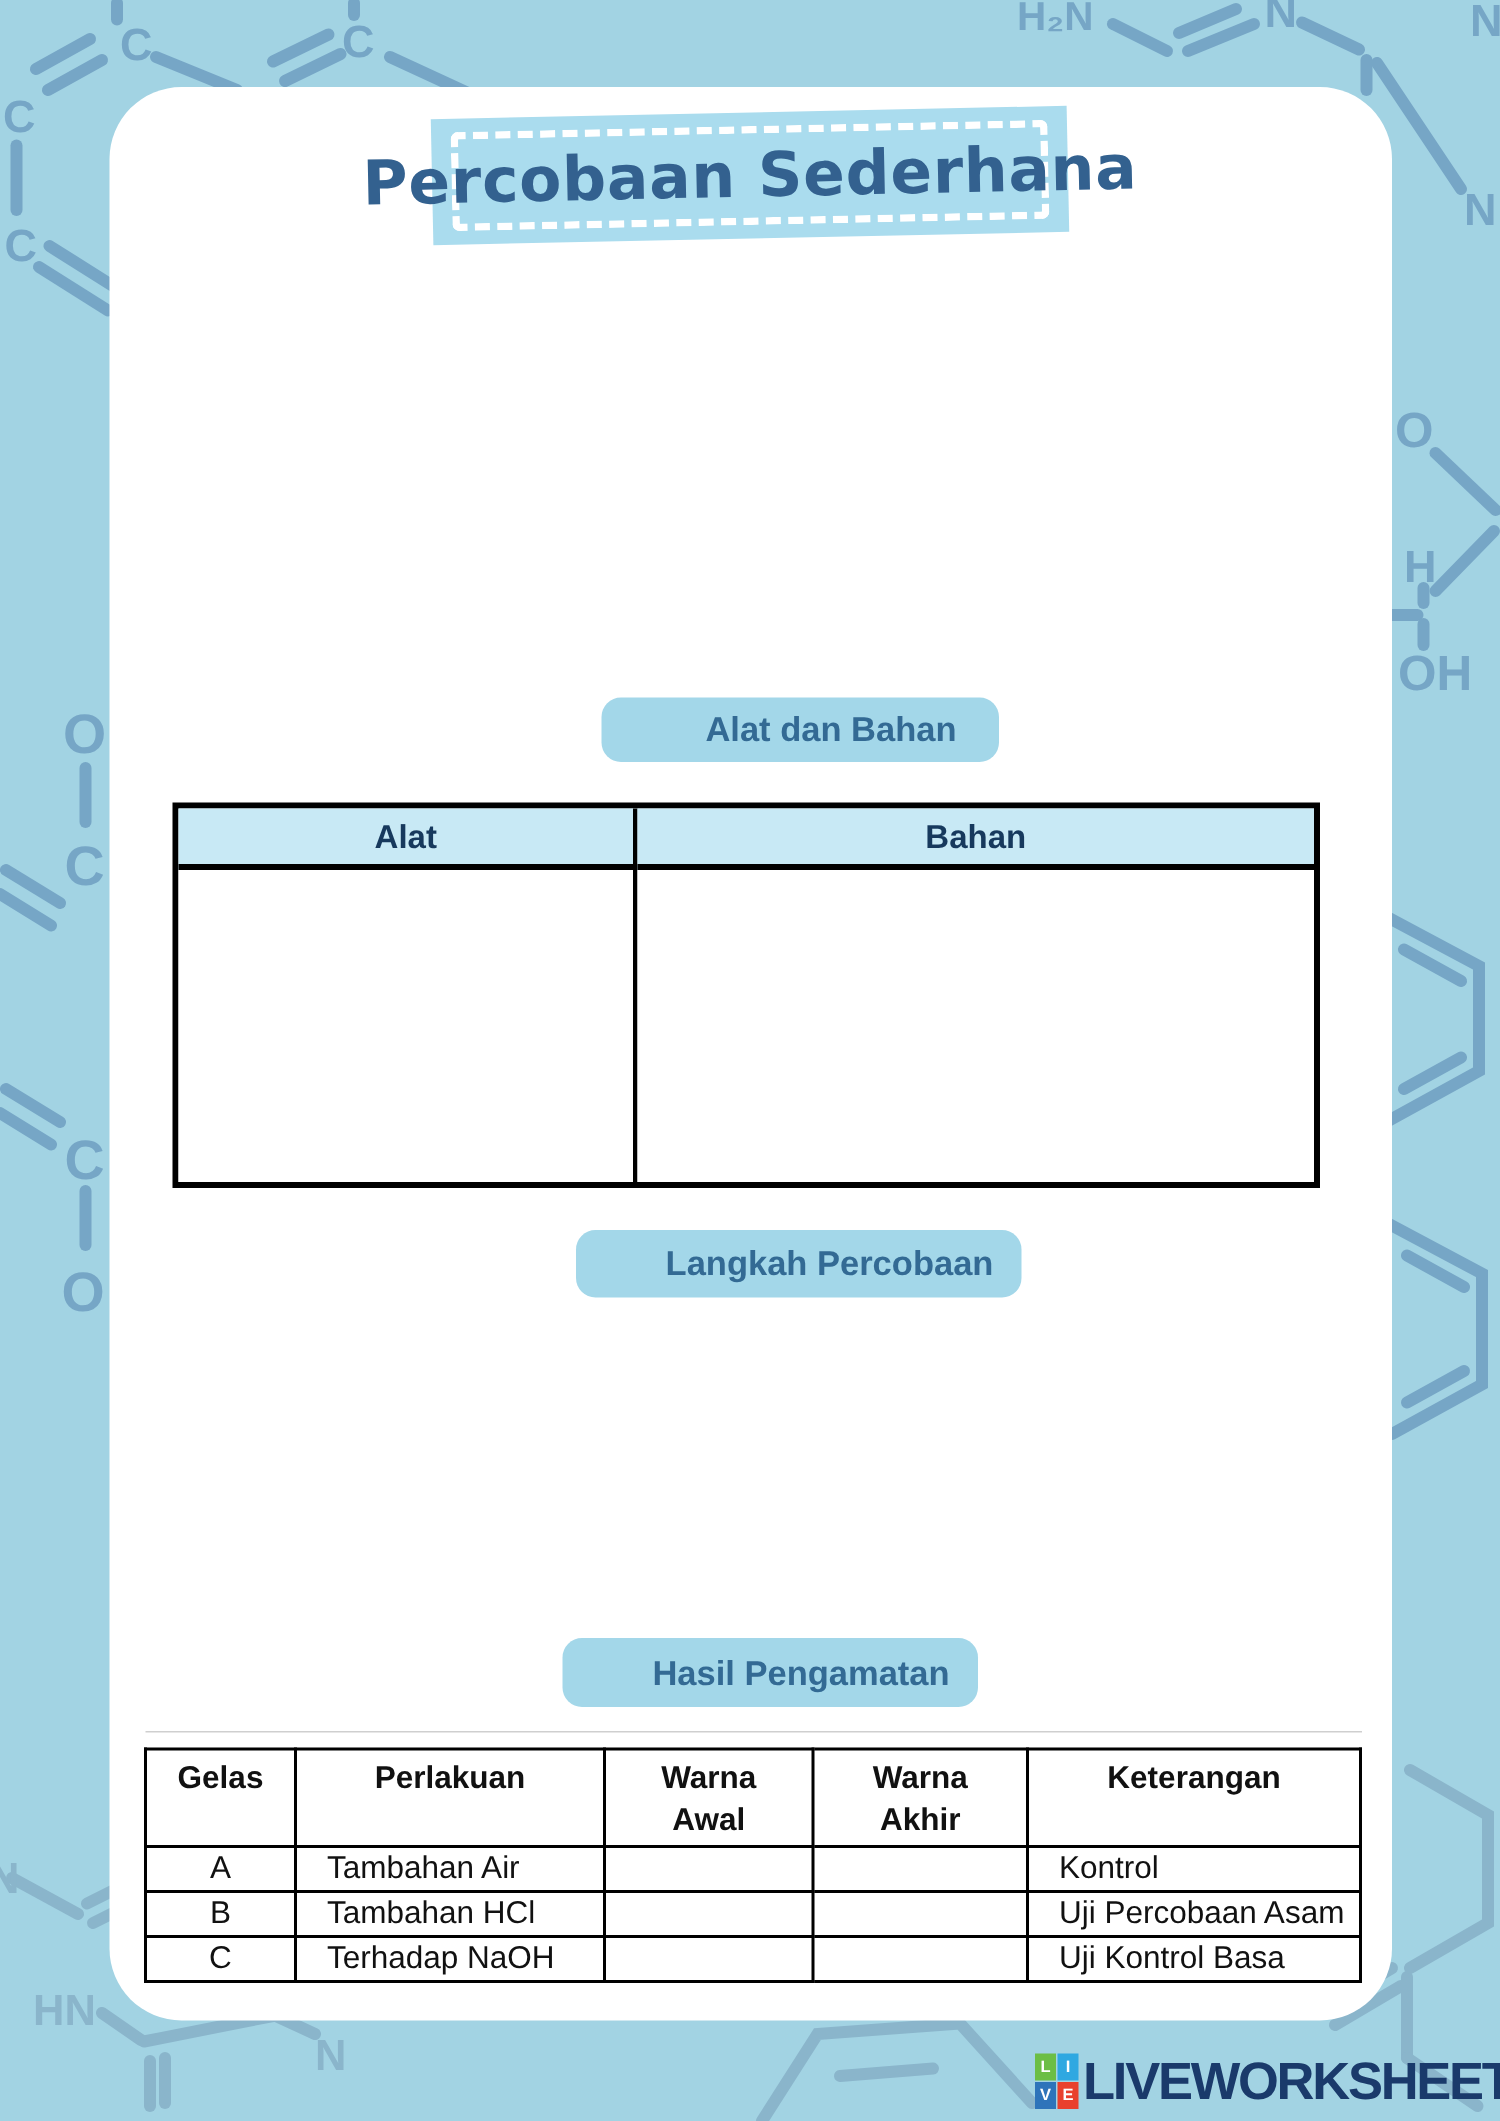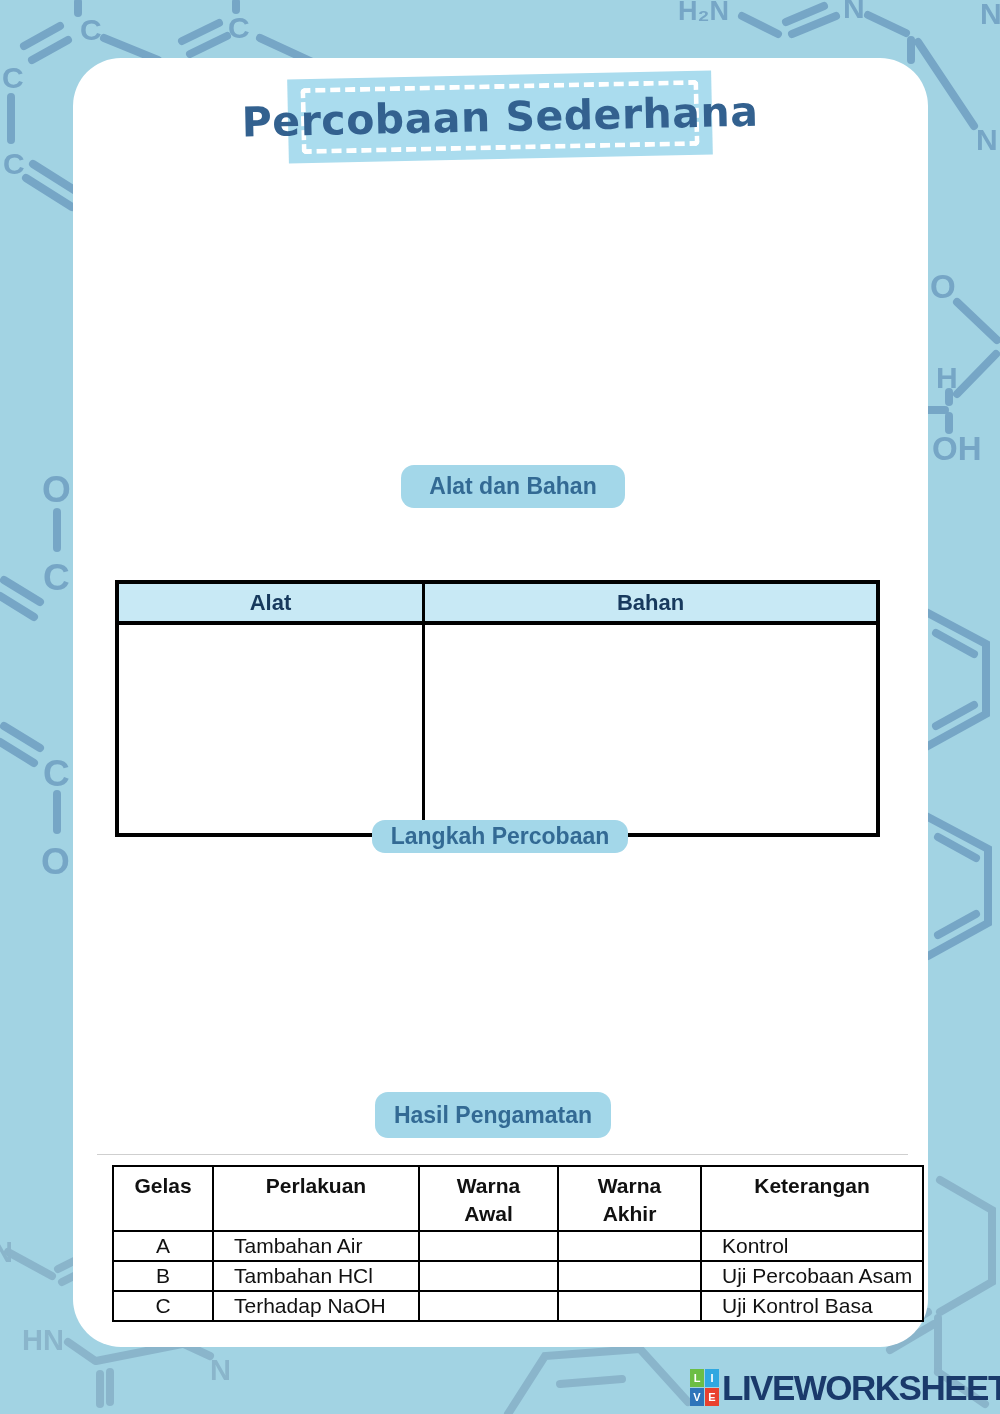--- a/index.html
+++ b/index.html
@@ -8,34 +8,34 @@
   .deco{position:absolute;left:0;top:0;width:1000px;height:1414px;}
   .card{position:absolute;left:73px;top:58px;width:855px;height:1289px;background:#ffffff;border-radius:48px;}
   
   .title-box{position:absolute;left:288px;top:75px;width:424px;height:84px;background:#aadcee;
              transform:rotate(-1.2deg);display:flex;align-items:center;justify-content:center;}
   .title-dash{position:absolute;top:9px;left:13px;right:13px;bottom:9px;border:5px dashed #ffffff;border-radius:5px;}
   .title-text{position:relative;font-family:"DejaVu Sans",sans-serif;font-size:41px;font-weight:bold;
               color:#33618f;letter-spacing:0.5px;white-space:nowrap;}
   
   .pill{position:absolute;background:#a3d7e9;border-radius:13px;display:flex;align-items:center;
-        justify-content:center;font-weight:bold;color:#336a94;font-size:23px;}
+        justify-content:center;font-weight:bold;color:#336a94;font-size:23px;padding-left:41px;}
   #pill-alat{left:401px;top:465px;width:224px;height:43px;}
-  #pill-langkah{left:372px;top:820px;width:256px;height:33px;}
+  #pill-langkah{left:384px;top:820px;width:256px;height:45px;}
   #pill-hasil{left:375px;top:1092px;width:236px;height:46px;}
   
   .t1{position:absolute;left:115px;top:535px;width:765px;height:257px;border:4px solid #000;
-      box-sizing:border-box;display:grid;grid-template-columns:306px 1fr;grid-template-rows:41px 1fr;margin-top:45px;}
+      box-sizing:border-box;display:grid;grid-template-columns:306px 1fr;grid-template-rows:41px 1fr;}
   .t1 .hcell{background:#c8e9f5;border-bottom:4px solid #000;display:flex;align-items:center;
              justify-content:center;font-weight:bold;font-size:22px;color:#17395d;}
   .t1 .c-left{border-right:3px solid #000;}
   .t1 .bcell{background:#fff;}
   
   .faint-line{position:absolute;left:97px;top:1154px;width:811px;height:1px;background:#cfcfcf;}
-  .t2{position:absolute;left:112px;top:1165px;width:810px;border-collapse:collapse;table-layout:fixed;
+  .t2{position:absolute;left:96px;top:1165px;width:810px;border-collapse:collapse;table-layout:fixed;
       font-size:21px;color:#111;background:#fff;}
   .t2 th,.t2 td{border:2px solid #000;box-sizing:border-box;overflow:hidden;}
   .t2 th{height:61px;font-weight:bold;vertical-align:top;padding-top:5px;text-align:center;
          white-space:pre-line;line-height:1.35;}
   .t2 td{height:30px;}
   .t2 .ctr{text-align:center;}
   .t2 .lft{text-align:left;padding-left:20px;}
   
   .logo{position:absolute;left:690px;top:1369px;display:flex;align-items:center;gap:3px;}
   .logo-grid{display:grid;grid-template-columns:14px 14px;grid-template-rows:18px 18px;gap:1px;}

